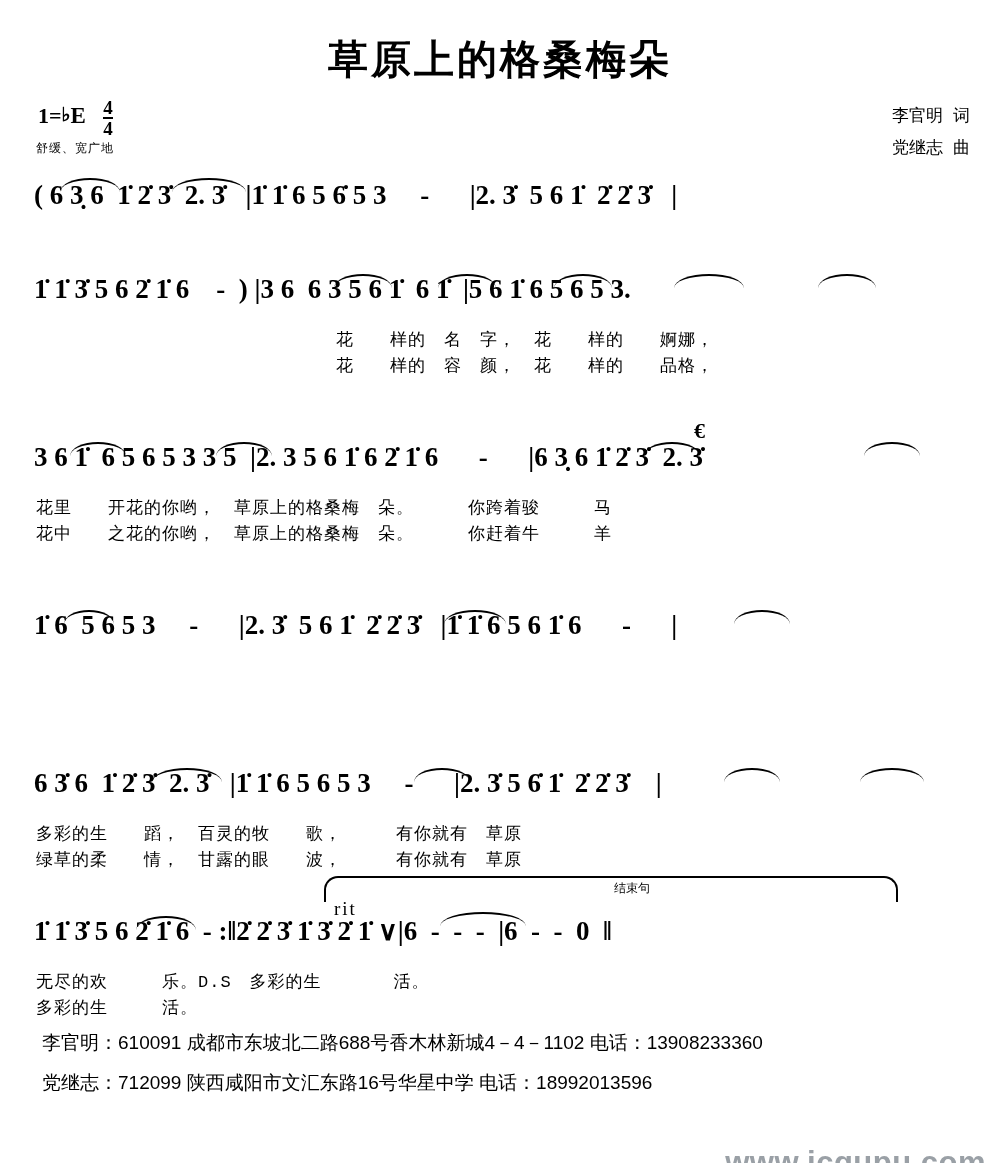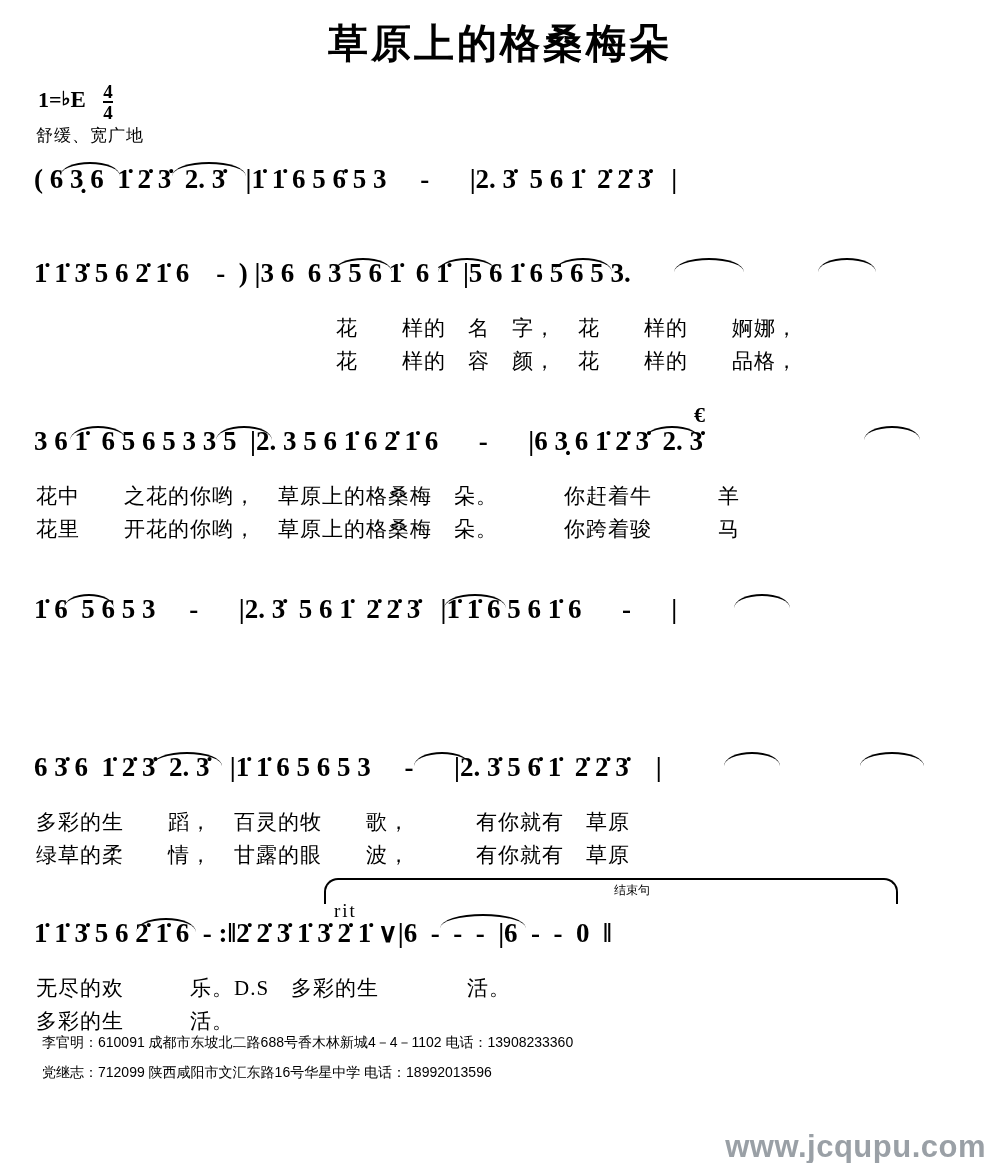--- a/index.html
+++ b/index.html
@@ -19,21 +19,21 @@
     position: relative;
     width: 1000px;
     height: 1163px;
   }
   .title {
     text-align: center;
     font-family: "Liberation Serif", serif;
     font-size: 40px;
     font-weight: bold;
     letter-spacing: 3px;
-    margin-top: 16px;
+    margin-top: 32px;
   }
   .meta-row {
     position: relative;
     height: 70px;
     margin-top: 11px;
   }
   .keysig {
     position: absolute;
     left: 38px;
     top: 0px;
@@ -51,21 +51,21 @@
     line-height: 1.0;
     font-size: 19px;
     font-weight: bold;
   }
   .timesig .num { display: block; }
   .timesig .den { display: block; border-top: 2px solid #000; }
   .tempo-mark {
     position: absolute;
     left: 36px;
     top: 42px;
-    font-size: 17px;
+    font-size: 12px;
     font-family: "Liberation Sans", sans-serif;
     letter-spacing: 1px;
   }
   .credits {
     position: absolute;
     right: 30px;
     top: 2px;
     font-size: 17px;
     line-height: 1.9;
     text-align: left;
@@ -84,33 +84,33 @@
     font-size: 27px;
     font-weight: bold;
     letter-spacing: 0px;
     white-space: pre;
     line-height: 1.0;
     position: relative;
     height: 46px;
   }
   .lyr {
     white-space: pre;
-    font-family: Liberation Serif, serif;
-    font-size: 21px;
+    font-family: Liberation Mono, monospace;
+    font-size: 17px;
     letter-spacing: 1px;
     line-height: 1.55;
     margin-left: 2px;
   }
   .lyrics-block { margin-top: 6px; }
 
   .footer {
     position: absolute;
     left: 42px;
     bottom: 92px;
-    font-size: 14px;
+    font-size: 19px;
     font-family: "Liberation Sans", sans-serif;
     line-height: 2.1;
   }
   .watermark {
     position: absolute;
     right: 14px;
     bottom: 14px;
     font-family: "Liberation Sans", sans-serif;
     font-size: 31px;
     font-weight: bold;
@@ -159,20 +159,24 @@
 
   <div class="meta-row">
     <div class="keysig">
       <span>1=</span><span class="flat">♭</span><span class="keyletter">E</span>
       <span class="timesig">
         <span class="num">4</span>
         <span class="den">4</span>
       </span>
     </div>
     <div class="tempo-mark">舒缓、宽广地</div>
+    <div class="credits">
+      <div><span>李官明</span><span class="gap"></span><span>词</span></div>
+      <div><span>党继志</span><span class="gap"></span><span>曲</span></div>
+    </div>
   </div>
 
   <div class="system" style="height:78px">
     <div class="slur" style="left:26px; top:-4px; width:60px;"></div>
     <div class="slur" style="left:138px; top:-4px; width:74px;"></div>
     <div class="notes" style="margin-top:14px">( 6 3̣ 6  1̇ 2̇ 3̇  2. 3̇   |1̇ 1̇ 6 5 6̇ 5 3     -      |2. 3̇  5 6 1̇  2̇ 2̇ 3̇   |</div>
   </div>
 
   <div class="system" style="height:150px">
     <div class="slur" style="left:300px; top:-2px; width:58px;"></div>
@@ -188,22 +192,22 @@
   </div>
 
   <div class="system" style="height:150px">
     <div class="slur" style="left:36px; top:-2px; width:56px;"></div>
     <div class="slur" style="left:182px; top:-2px; width:56px;"></div>
     <div class="slur" style="left:610px; top:-2px; width:56px;"></div>
     <div class="slur" style="left:830px; top:-2px; width:56px;"></div>
     <div class="segno" style="left:660px; top:-26px;">€</div>
     <div class="notes" style="margin-top:18px">3 6 1̇  6 5 6 5 3 3 5  |2. 3 5 6 1̇ 6 2̇ 1̇ 6      -      |6 3̣ 6 1̇ 2̇ 3̇  2. 3̇</div>
     <div class="lyrics-block">
+      <div class="lyr">花里　　开花的你哟，　草原上的格桑梅　朵。　　　你跨着骏　　　马</div>
       <div class="lyr">花中　　之花的你哟，　草原上的格桑梅　朵。　　　你赶着牛　　　羊</div>
-      <div class="lyr">花里　　开花的你哟，　草原上的格桑梅　朵。　　　你跨着骏　　　马</div>
     </div>
   </div>
 
   <div class="system" style="height:140px">
     <div class="slur" style="left:30px; top:-2px; width:50px;"></div>
     <div class="slur" style="left:410px; top:-2px; width:62px;"></div>
     <div class="slur" style="left:700px; top:-2px; width:56px;"></div>
     <div class="notes" style="margin-top:18px">1̇ 6  5 6 5 3     -      |2. 3̇  5 6 1̇  2̇ 2̇ 3̇   |1̇ 1̇ 6 5 6 1̇ 6      -      |</div>
     <div class="lyrics-block">
     </div>
@@ -220,21 +224,21 @@
       <div class="lyr">绿草的柔　　情，　甘露的眼　　波，　　　有你就有　草原</div>
     </div>
   </div>
 
   <div class="system" style="height:150px">
     <div class="bigbracket" style="left:290px; top:-42px; width:570px; height:24px;"></div>
     <div class="rit" style="left:300px; top:-20px;">rit</div>
     <div class="ending-label" style="left:580px; top:-38px;">结束句</div>
     <div class="slur" style="left:102px; top:-2px; width:60px;"></div>
     <div class="slur" style="left:406px; top:-6px; width:86px;"></div>
-    <div class="notes" style="margin-top:26px">1̇ 1̇ 3̇ 5 6 2̇ 1̇ 6  - :‖2̇ 2̇ 3̇ 1̇ 3̇ 2̇ 1̇ ∨|6  -  -  -  |6  -  -  0  ‖</div>
+    <div class="notes" style="margin-top:8px">1̇ 1̇ 3̇ 5 6 2̇ 1̇ 6  - :‖2̇ 2̇ 3̇ 1̇ 3̇ 2̇ 1̇ ∨|6  -  -  -  |6  -  -  0  ‖</div>
     <div class="lyrics-block">
       <div class="lyr">无尽的欢　　　乐。D.S　多彩的生　　　　活。</div>
       <div class="lyr">多彩的生　　　活。</div>
     </div>
   </div>
 
   <div class="footer">
     <div>李官明：610091  成都市东坡北二路688号香木林新城4－4－1102   电话：13908233360</div>
     <div>党继志：712099  陕西咸阳市文汇东路16号华星中学   电话：18992013596</div>
   </div>

